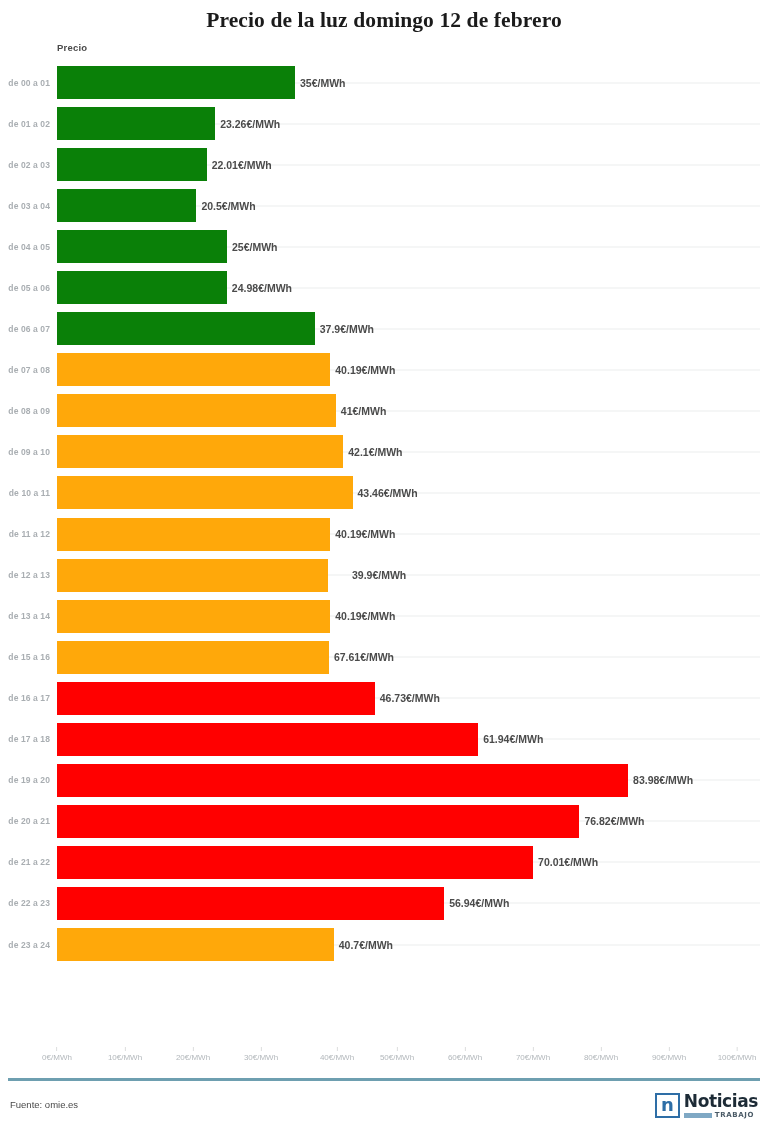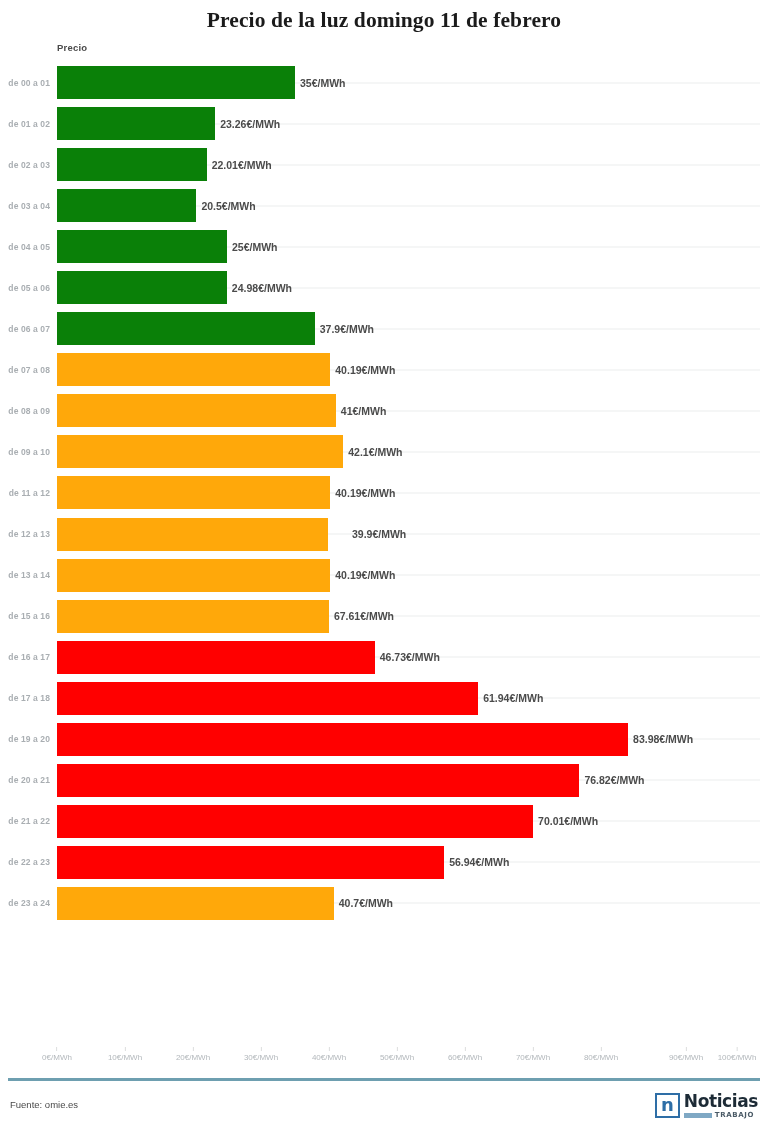--- a/index.html
+++ b/index.html
@@ -216,21 +216,21 @@
     font-weight: bold;
     color: #4a5a66;
     letter-spacing: 0.6px;
   }
 </style>
 </head>
 <body>
 
 <div class="chart-card">
 
-  <h1 class="chart-title">Precio de la luz domingo 11 de febrero</h1>
+  <h1 class="chart-title">Precio de la luz domingo 12 de febrero</h1>
 
   <div class="legend-row">Precio</div>
 
   <div class="plot">
     <div class="rows" id="rows">
         <div class="row">
           <div class="gridline"></div>
           <div class="cat-label">de 00 a 01</div>
           <div class="bar" style="width: 238px; background: rgb(10, 128, 8);"></div>
           <div class="val-label" style="left: 295px;">35€/MWh</div>
@@ -281,20 +281,26 @@
           <div class="gridline"></div>
           <div class="cat-label">de 08 a 09</div>
           <div class="bar" style="width: 278.8px; background: rgb(255, 168, 10);"></div>
           <div class="val-label" style="left: 335.8px;">41€/MWh</div>
         </div>
         <div class="row">
           <div class="gridline"></div>
           <div class="cat-label">de 09 a 10</div>
           <div class="bar" style="width: 286.28px; background: rgb(255, 168, 10);"></div>
           <div class="val-label" style="left: 343.28px;">42.1€/MWh</div>
+        </div>
+        <div class="row">
+          <div class="gridline"></div>
+          <div class="cat-label">de 10 a 11</div>
+          <div class="bar" style="width: 295.528px; background: rgb(255, 168, 10);"></div>
+          <div class="val-label" style="left: 352.528px;">43.46€/MWh</div>
         </div>
         <div class="row">
           <div class="gridline"></div>
           <div class="cat-label">de 11 a 12</div>
           <div class="bar" style="width: 273.292px; background: rgb(255, 168, 10);"></div>
           <div class="val-label" style="left: 330.292px;">40.19€/MWh</div>
         </div>
         <div class="row">
           <div class="gridline"></div>
           <div class="cat-label">de 12 a 13</div>
@@ -356,26 +362,26 @@
           <div class="val-label" style="left: 333.76px;">40.7€/MWh</div>
         </div>
       </div>
   </div>
 
   <div class="xaxis" id="xaxis">
       <div class="xtick" style="left: 57px;"><span class="tickmark"></span><span>0€/MWh</span></div>
       <div class="xtick" style="left: 125px;"><span class="tickmark"></span><span>10€/MWh</span></div>
       <div class="xtick" style="left: 193px;"><span class="tickmark"></span><span>20€/MWh</span></div>
       <div class="xtick" style="left: 261px;"><span class="tickmark"></span><span>30€/MWh</span></div>
-      <div class="xtick" style="left: 329px;"><span class="tickmark"></span><span>40€/MWh</span></div>
+      <div class="xtick" style="left: 337px;"><span class="tickmark"></span><span>40€/MWh</span></div>
       <div class="xtick" style="left: 397px;"><span class="tickmark"></span><span>50€/MWh</span></div>
       <div class="xtick" style="left: 465px;"><span class="tickmark"></span><span>60€/MWh</span></div>
       <div class="xtick" style="left: 533px;"><span class="tickmark"></span><span>70€/MWh</span></div>
       <div class="xtick" style="left: 601px;"><span class="tickmark"></span><span>80€/MWh</span></div>
-      <div class="xtick" style="left: 686px;"><span class="tickmark"></span><span>90€/MWh</span></div>
+      <div class="xtick" style="left: 669px;"><span class="tickmark"></span><span>90€/MWh</span></div>
       <div class="xtick" style="left: 737px;"><span class="tickmark"></span><span>100€/MWh</span></div>
     </div>
 
   <div class="divider"></div>
 
   <div class="footer">
     <div class="source">Fuente: omie.es</div>
 
     <div class="logo">
       <div class="logo-mark">

